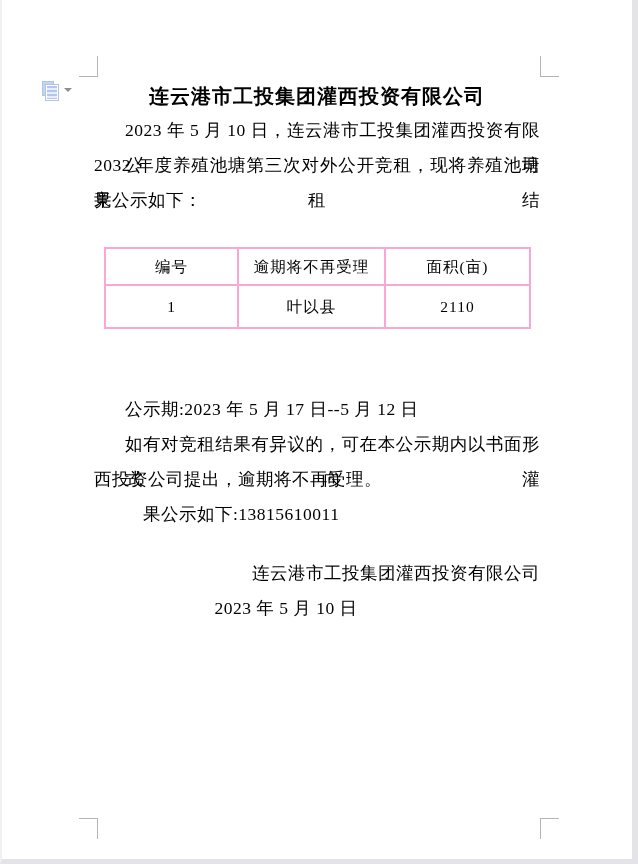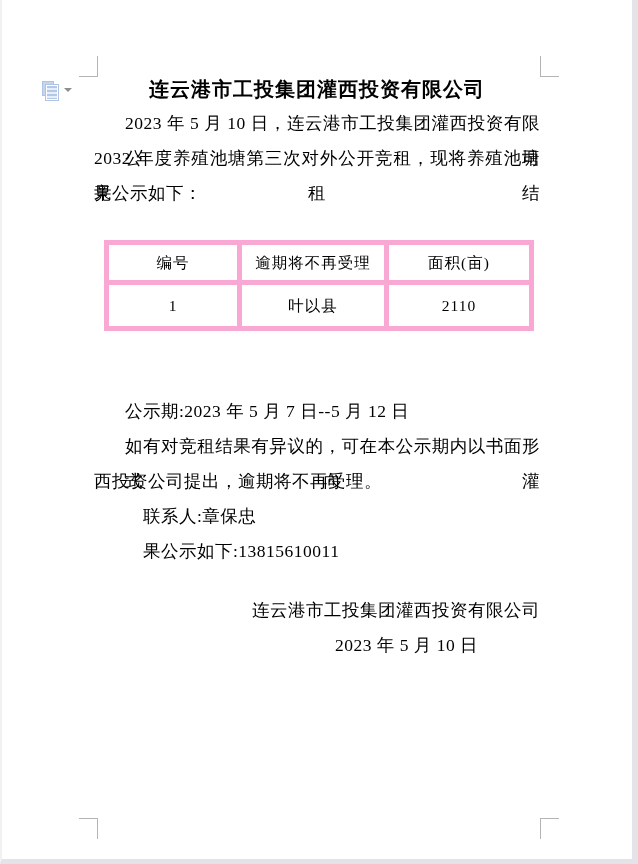--- a/index.html
+++ b/index.html
@@ -72,21 +72,21 @@
     width: 0; height: 0;
     border-left: 4px solid transparent;
     border-right: 4px solid transparent;
     border-top: 4px solid #8e8e92;
   }
 
   
   .content {
     position: absolute;
     left: 94px;
-    top: 73px;
+    top: 80px;
     width: 446px;
     font-size: 17.5px;
     line-height: 35px;
     z-index: 20;
   }
   .title-line {
     font-size: 20px;
     font-weight: bold;
     text-align: center;
     line-height: 33px;
@@ -102,34 +102,34 @@
   .ind  { padding-left: 31px; }
   .ind-lg { padding-left: 49px; }
 
   table.result {
     width: 425px;
     margin: 29px 0 0 10px;
     border-collapse: collapse;
     table-layout: fixed;
   }
   table.result th, table.result td {
-    border: 5px solid #f9a8d4;
+    border: 2px solid #f9a8d4;
     text-align: center;
     vertical-align: middle;
     font-weight: normal;
     font-size: 15.5px;
     padding: 0;
     letter-spacing: 1px;
   }
   table.result th { height: 33px; }
   table.result td { height: 41px; }
 
   .notice-period { margin-top: 63px; }
   .sig-company { text-align: right; white-space: nowrap; margin-top: 24px; }
-  .sig-date    { text-align: right; white-space: nowrap; padding-right: 62px; }
+  .sig-date    { text-align: center; white-space: nowrap; padding-right: 62px; }
 </style>
 </head>
 <body>
 
 <div class="page">
 
   <div class="frame"></div>
 
   <div class="mark tl"></div>
   <div class="mark tr"></div>
@@ -167,25 +167,24 @@
       </thead>
       <tbody>
         <tr>
           <td>1</td>
           <td>叶以县</td>
           <td>2110</td>
         </tr>
       </tbody>
     </table>
 
-    <div class="p-line ind notice-period">公示期:2023 年 5 月 7 日--5 月 12 日</div>
+    <div class="p-line ind notice-period">公示期:2023 年 5 月 17 日--5 月 12 日</div>
 
     <div class="p-line fill ind">如有对竞租结果有异议的，可在本公示期内以书面形式向灌</div>
     <div class="p-line">西投资公司提出，逾期将不再受理。</div>
 
-    <div class="p-line ind-lg">联系人:章保忠</div>
     <div class="p-line ind-lg">果公示如下:13815610011</div>
 
     <div class="p-line sig-company">连云港市工投集团灌西投资有限公司</div>
     <div class="p-line sig-date">2023 年 5 月 10 日</div>
 
   </div>
 </div>
 
 </body></html>

